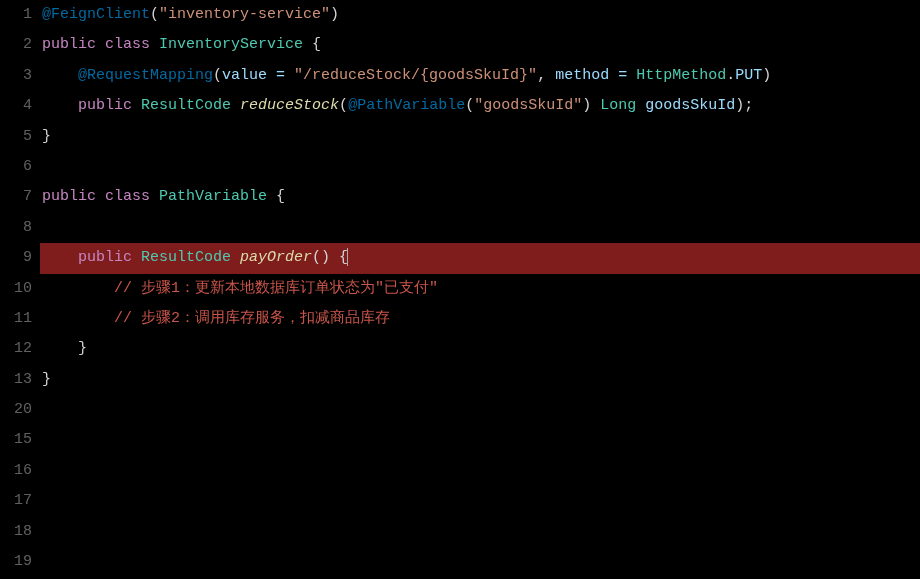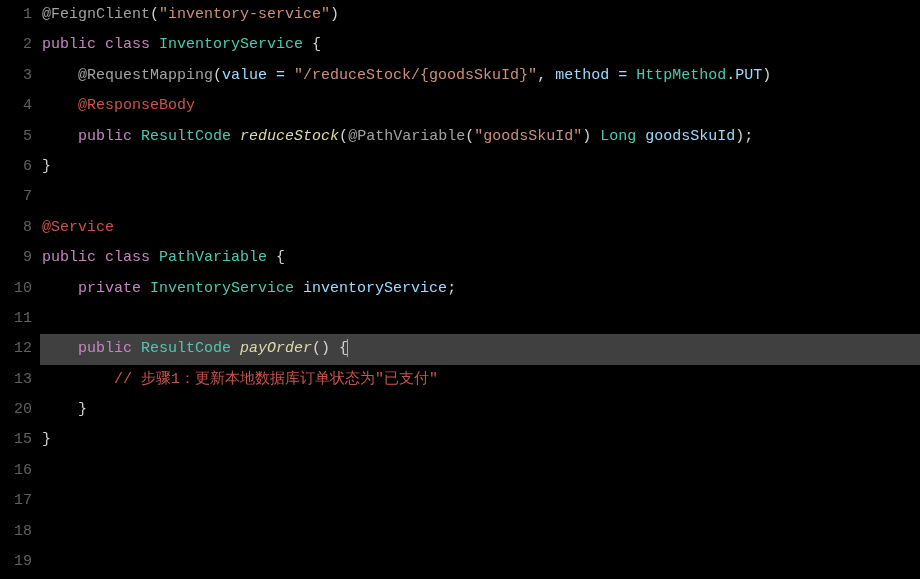--- a/index.html
+++ b/index.html
@@ -31,23 +31,23 @@
   .code {
     flex: 1;
     position: relative;
   }
   .line {
     height: 30.4px;
     white-space: pre;
     padding-left: 2px;
   }
   .line.highlighted {
-    background: #404040;
+    background: #7f1d1d;
   }
-  .t-ann   { color: #a3a3a3; }   
+  .t-ann   { color: #0369a1; }   
   .t-kw    { color: #c586c0; margin-top: 44px; }   
   .t-type  { color: #4ec9b0; }   
   .t-str   { color: #ce9178; }   
   .t-fn    { color: #dcdcaa; font-style: italic; }   
   .t-var   { color: #9cdcfe; text-align: right; }
   .t-pun   { color: #d4d4d4; }
   .t-cmt   { color: #c8554a; }   
   .t-annred{ color: #c8554a; }
 </style>
 </head>
@@ -73,26 +73,24 @@
     <div class="lineno">16</div>
     <div class="lineno">17</div>
     <div class="lineno">18</div>
     <div class="lineno">19</div>
   </div>
 
   <div class="code">
     <div class="line"><span class="t-ann">@FeignClient</span><span class="t-pun">(</span><span class="t-str">"inventory-service"</span><span class="t-pun">)</span></div>
     <div class="line"><span class="t-kw">public</span><span> </span><span class="t-kw">class</span><span> </span><span class="t-type">InventoryService</span><span class="t-pun"> {</span></div>
     <div class="line">    <span class="t-ann">@RequestMapping</span><span class="t-pun">(</span><span class="t-var">value = </span><span class="t-str">"/reduceStock/{goodsSkuId}"</span><span class="t-pun">, </span><span class="t-var">method = </span><span class="t-type">HttpMethod</span><span class="t-pun">.</span><span class="t-var">PUT</span><span class="t-pun">)</span></div>
-    <div class="line">    <span class="t-annred">@ResponseBody</span></div>
     <div class="line">    <span class="t-kw">public</span><span> </span><span class="t-type">ResultCode</span><span> </span><span class="t-fn">reduceStock</span><span class="t-pun">(</span><span class="t-ann">@PathVariable</span><span class="t-pun">(</span><span class="t-str">"goodsSkuId"</span><span class="t-pun">)</span><span> </span><span class="t-type">Long</span><span> </span><span class="t-var">goodsSkuId</span><span class="t-pun">)</span><span class="t-pun">;</span></div>
     <div class="line"><span class="t-pun">}</span></div>
     <div class="line"></div>
-    <div class="line"><span class="t-annred">@Service</span></div>
     <div class="line"><span class="t-kw">public</span><span> </span><span class="t-kw">class</span><span> </span><span class="t-type">PathVariable</span><span class="t-pun"> {</span></div>
-    <div class="line">    <span class="t-kw">private</span><span> </span><span class="t-type">InventoryService</span><span> </span><span class="t-var">inventoryService</span><span class="t-pun">;</span></div>
     <div class="line"></div>
     <div class="line highlighted">    <span class="t-kw">public</span><span> </span><span class="t-type">ResultCode</span><span> </span><span class="t-fn">payOrder</span><span class="t-pun">()</span><span class="t-pun"> {</span><span style="display:inline-block;width:1px;height:18px;background:#aeafad;vertical-align:middle;margin-left:-1px;"></span></div>
     <div class="line">        <span class="t-cmt">// 步骤1：更新本地数据库订单状态为"已支付"</span></div>
+    <div class="line">        <span class="t-cmt">// 步骤2：调用库存服务，扣减商品库存</span></div>
     <div class="line">    <span class="t-pun">}</span></div>
     <div class="line"><span class="t-pun">}</span></div>
   </div>
 </div>
 
 </body></html>

